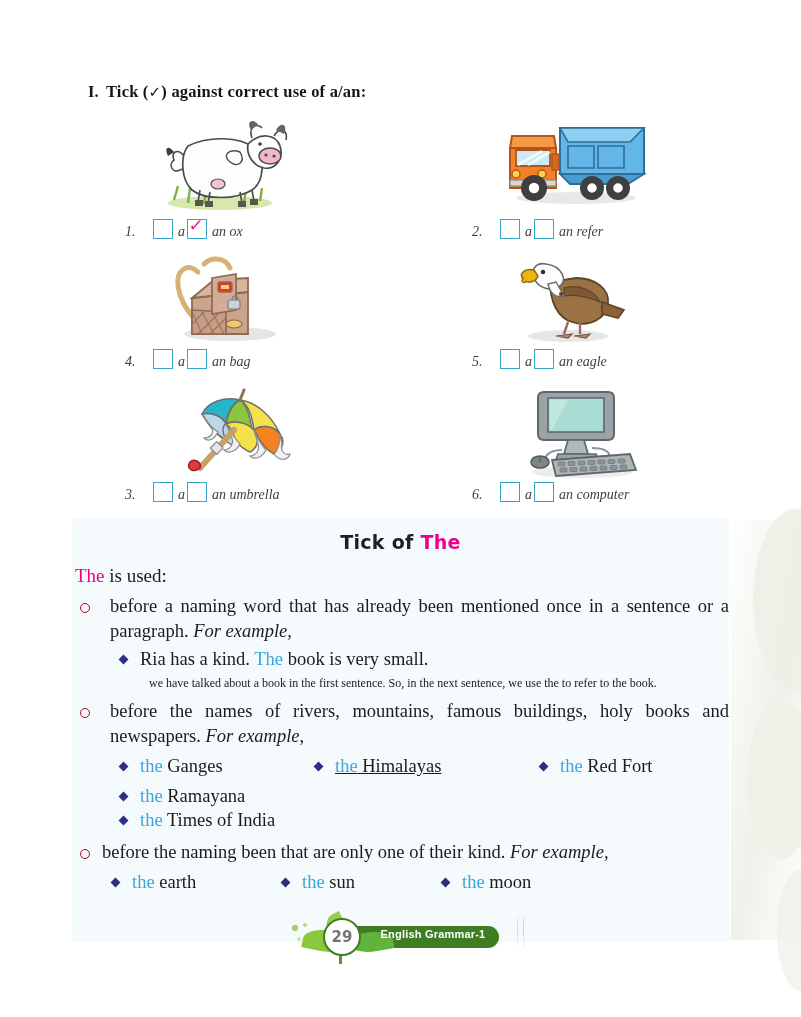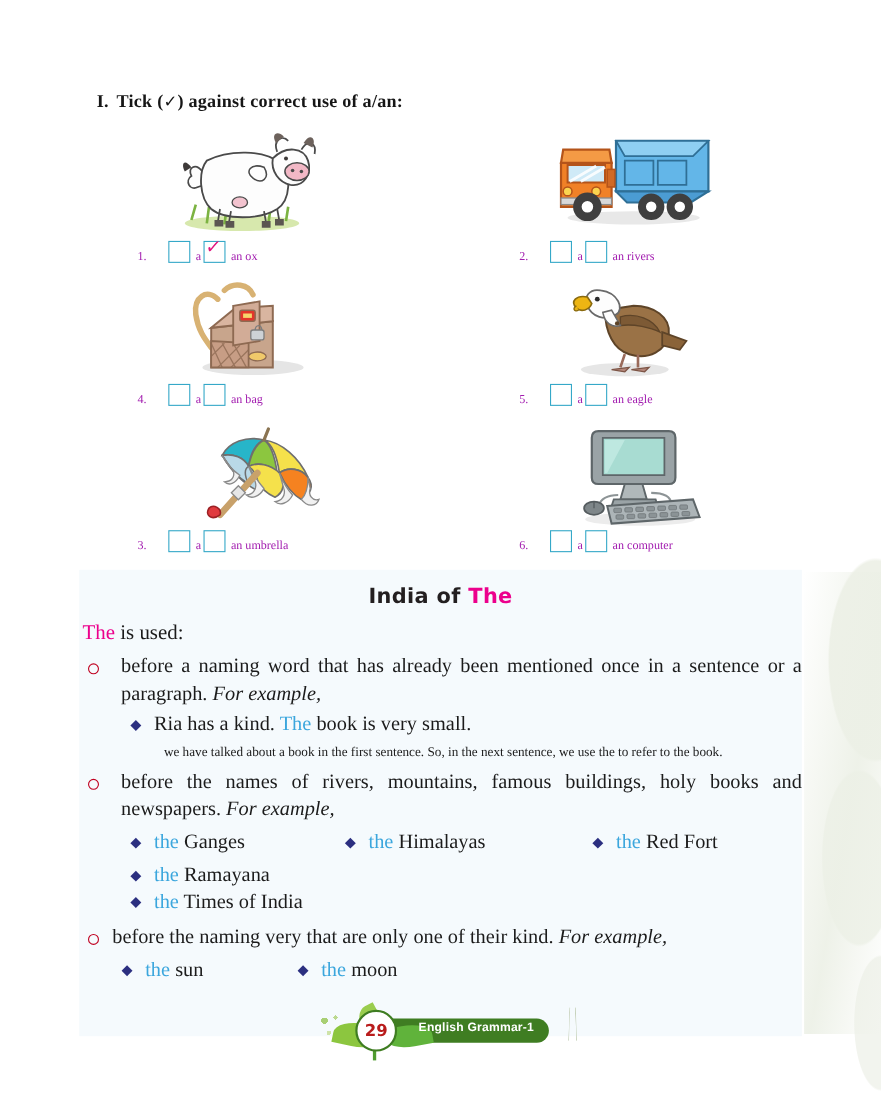--- a/index.html
+++ b/index.html
@@ -29,21 +29,21 @@
   .exercise{position:absolute;left:0;top:0;width:801px;}
   .ex-heading{
     position:absolute;left:88px;top:82px;
     font-weight:bold;font-size:16.5px;color:#161616;
     letter-spacing:.2px;white-space:nowrap;
   }
   .ex-heading .numeral{margin-right:7px;}
   .ex-heading .tickglyph{font-family:"DejaVu Sans",sans-serif;font-size:15px;}
 
   .pic{position:absolute;}
-  .row-line{position:absolute;font-size:11px;color:#a21caf;white-space:nowrap;}
+  .row-line{position:absolute;font-size:14px;color:#404040;white-space:nowrap;font-style:italic;}
   .row-line .idx{display:inline-block;width:26px;}
   .box{
     display:inline-block;width:18px;height:18px;
     border:1.6px solid #35a8c8;background:#ffffff;
     vertical-align:-3px;margin:0 2px;position:relative;
   }
   .box.checked::after{
     content:"✓";
     position:absolute;left:1px;top:-5px;
     font-family:"DejaVu Sans",sans-serif;
@@ -109,21 +109,21 @@
   }
   .bandtext{
     position:absolute;left:88px;top:20px;width:124px;
     text-align:center;color:#ffffff;font-size:11px;font-weight:bold;
     font-family:Liberation Sans, sans-serif;letter-spacing:.2px;
   }
   .pagecircle{
     position:absolute;left:40px;top:10px;width:34px;height:34px;
     border-radius:50%;background:#ffffff;border:2.5px solid #3f7d22;
     display:flex;align-items:center;justify-content:center;
-    font-family:"DejaVu Sans",sans-serif;font-weight:bold;font-size:15px;color:#b91c1c;
+    font-family:"DejaVu Sans",sans-serif;font-weight:bold;font-size:15px;color:#737373;
     z-index:3;
   }
   .leaf{position:absolute;background:#7dc242;border-radius:60% 0 60% 0;}
   .leafA{left:20px;top:22px;width:46px;height:22px;transform:rotate(12deg);background:#8cc63f;}
   .leafB{left:66px;top:24px;width:44px;height:20px;transform:rotate(-10deg);background:#60b33b;border-radius:0 60% 0 60%;}
   .leafC{left:44px;top:6px;width:20px;height:30px;transform:rotate(-28deg);background:#9acd4e;}
   .stem{position:absolute;left:56px;top:40px;width:3px;height:16px;background:#4f9c2e;}
   .grass{position:absolute;left:216px;top:8px;width:40px;height:30px;
     background:
       linear-gradient(92deg, rgba(255,255,255,0) 45%, #cfd8c6 46%, rgba(255,255,255,0) 48%),
@@ -189,21 +189,21 @@
       <circle cx="94" cy="80" r="5.5" fill="#ffffff" stroke="#3f3f3f" stroke-width="1.5"></circle>
     <circle cx="120" cy="80" r="12" fill="#3f3f3f"></circle>
       <circle cx="120" cy="80" r="5.5" fill="#ffffff" stroke="#3f3f3f" stroke-width="1.5"></circle>
   </svg>
 
   <div class="row-line" style="left:125px;top:219px;">
     <span class="idx">1.</span><span class="box"></span><span class="word">a</span><span class="box checked"></span><span class="word">an ox</span>
   </div>
 
   <div class="row-line" style="left:472px;top:219px;">
-    <span class="idx">2.</span><span class="box"></span><span class="word">a</span><span class="box"></span><span class="word">an rivers</span>
+    <span class="idx">2.</span><span class="box"></span><span class="word">a</span><span class="box"></span><span class="word">an refer</span>
   </div>
 
   <svg class="pic" style="left:152px;top:248px;" width="140" height="98" viewBox="0 0 140 98">
     <ellipse cx="78" cy="86" rx="46" ry="7" fill="#cfcfcf" opacity=".55"></ellipse>
     <path d="M46 24 C36 14 24 22 26 38 C28 52 34 60 40 68" fill="none" stroke="#d8b273" stroke-width="5" stroke-linecap="round"></path>
     <path d="M52 16 C60 8 74 10 78 20" fill="none" stroke="#d8b273" stroke-width="5" stroke-linecap="round"></path>
     <path d="M40 50 L40 86 L96 86 L96 44 Z" fill="#c8a58c" stroke="#8e6a52" stroke-width="1.8"></path>
     <path d="M40 50 L62 32 L96 30 L96 44 Z" fill="#d9b5a0" stroke="#8e6a52" stroke-width="1.8"></path>
     <path d="M40 62 L40 86 L74 86 L74 64 Z" fill="#c79d85" stroke="#8e6a52" stroke-width="1.6"></path>
     <path d="M40 64 L50 86 M50 64 L62 86 M60 64 L72 86 M40 76 L52 64 M46 86 L66 66 M58 86 L74 70" stroke="#8e6a52" stroke-width="1.2" fill="none" opacity=".8"></path>
@@ -292,53 +292,54 @@
     <span class="idx">3.</span><span class="box"></span><span class="word">a</span><span class="box"></span><span class="word">an umbrella</span>
   </div>
 
   <div class="row-line" style="left:472px;top:482px;">
     <span class="idx">6.</span><span class="box"></span><span class="word">a</span><span class="box"></span><span class="word">an computer</span>
   </div>
 </div>
 
 <div class="panel">
   <div class="panel-title">
-    <span>India of </span><span class="pink">The</span>
+    <span>Tick of </span><span class="pink">The</span>
   </div>
 
   <div class="lead">
     <span class="pink">The</span><span> is used:</span>
   </div>
 
   <ul class="bullets">
 
     <li class="justify">
       <span class="maintext"><span>before a naming word that has already been mentioned once in a sentence or a paragraph. </span><i>For example,</i></span>
       <ul class="sub">
         <li><span>Ria has a kind. </span><span class="blue">The</span><span> book is very small.</span></li>
       </ul>
       <div class="cont">we have talked about a book in the first sentence. So, in the next sentence, we use the to refer to the book.</div>
     </li>
 
     <li class="justify">
       <span class="maintext"><span>before the names of rivers, mountains, famous buildings, holy books and newspapers. </span><i>For example,</i></span>
       <div class="inline-examples" style="margin-top:6px;">
         <div class="col" style="width:165px;"><span class="blue">the</span><span> Ganges</span></div>
-        <div class="col" style="width:195px;"><span class="blue">the</span><span> Himalayas</span></div>
+        <div class="col" style="width:195px;text-decoration:underline;"><span class="blue">the</span><span> Himalayas</span></div>
         <div class="col"><span class="blue">the</span><span> Red Fort</span></div>
       </div>
       <div class="inline-examples" style="margin-top:5px;flex-direction:column;">
         <div class="col" style="width:195px;"><span class="blue">the</span><span> Ramayana</span></div>
         <div class="col"><span class="blue">the</span><span> Times of India</span></div>
       </div>
     </li>
 
     <li style="padding-left:30px;">
-      <span class="maintext" style="white-space:nowrap;"><span>before the naming very that are only one of their kind. </span><i>For example,</i></span>
+      <span class="maintext" style="white-space:nowrap;"><span>before the naming been that are only one of their kind. </span><i>For example,</i></span>
       <div class="inline-examples" style="margin-top:5px;">
+        <div class="col" style="width:140px;"><span class="blue">the</span><span> earth</span></div>
         <div class="col" style="width:130px;"><span class="blue">the</span><span> sun</span></div>
         <div class="col"><span class="blue">the</span><span> moon</span></div>
       </div>
     </li>
   </ul>
 </div>
 
 <div class="footer">
   <div class="bits"></div>
   <div class="leafband"></div>

